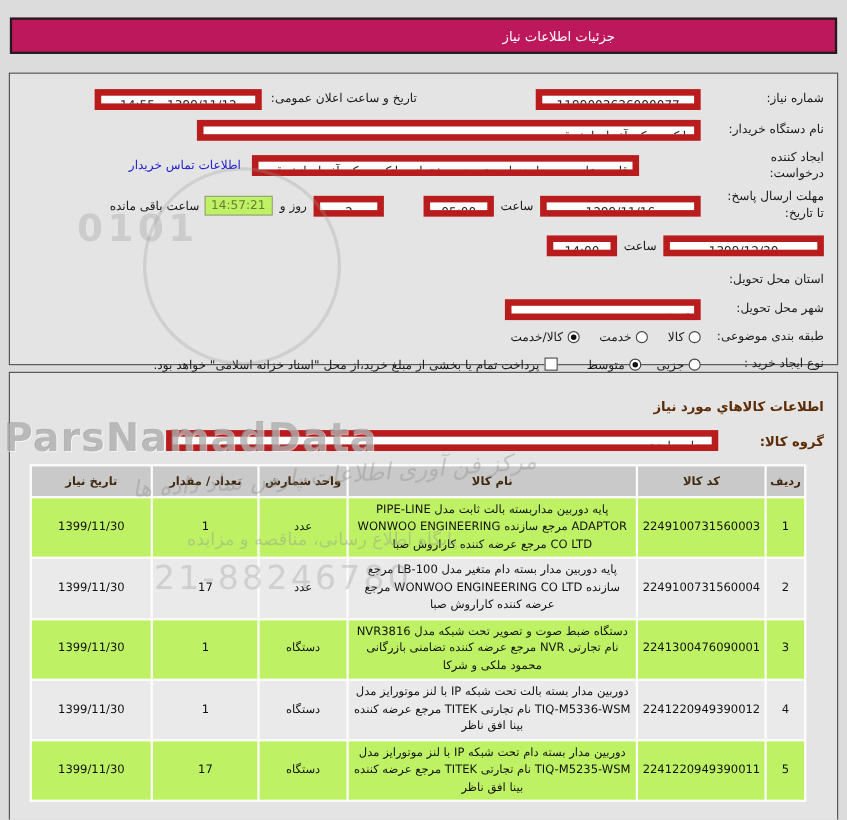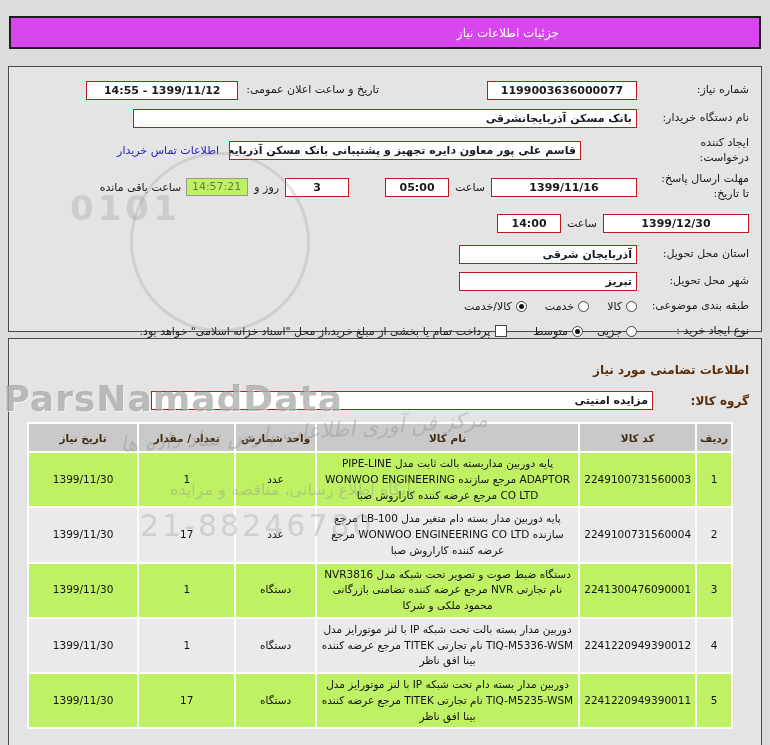--- a/index.html
+++ b/index.html
@@ -9,43 +9,43 @@
     font-family: "DejaVu Sans", sans-serif;
     font-size: 11px;
     color: #1a1a1a;
     position: relative;
     direction: rtl;
   }
 
   
   .titlebar {
     position: absolute; top: 16px; right: 9px; left: 9px; height: 33px;
-    background: #d946ef; border: 2px solid #1d1d1d;
+    background: #be185d; border: 2px solid #1d1d1d;
   }
   .titlebar span {
     position: absolute; top: 8px; right: 200px;
     color: #ffffff; font-size: 12px;
   }
 
   
   .panel {
     position: absolute; right: 8px; left: 8px;
     background: #e4e4e4; border: 1px solid #4a4a4a;
   }
   .panel1 { top: 66px; height: 266px; padding: 9px 12px 4px 8px; }
   .panel2 { top: 338px; height: 420px; padding: 8px 12px 4px 8px; }
 
   .frow { display: flex; align-items: center; }
   .lbl { white-space: pre-line; line-height: 1.35; }
   .lblcol { width: 112px; flex: none; }
 
   .box {
-    background: #ffffff; border: 1px solid #b91c1c;
+    background: #ffffff; border: 6px solid #b91c1c;
     height: 19px; line-height: 17px;
-    padding: 0 4px; overflow: hidden; white-space: nowrap; font-weight: bold;
+    padding: 0 4px; overflow: hidden; white-space: nowrap;
   }
   .box.center { text-align: center; }
   .ybox {
     background: #bef264; border: 1px solid #9a9a8a;
     height: 18px; line-height: 16px; padding: 0 6px;
     color: #6d7a35; text-align: center;
   }
 
   .link { color: #2222cc; cursor: pointer; }
 
@@ -142,21 +142,21 @@
     <span class="lbl lblcol">شماره نیاز:</span>
     <span class="box center" style="width:150px;">1199003636000077</span>
     <span class="gap" style="width:108px;"></span>
     <span class="lbl">تاریخ و ساعت اعلان عمومی:</span>
     <span class="gap" style="width:8px;"></span>
     <span class="box center" style="width:152px;">1399/11/12 - 14:55</span>
   </div>
 
   <div class="frow" style="height:28px;">
     <span class="lbl lblcol">نام دستگاه خریدار:</span>
-    <span class="box" style="width:504px; text-align:right;">بانک مسکن آذربایجانشرقی</span>
+    <span class="box" style="width:458px; text-align:right;">بانک مسکن آذربایجانشرقی</span>
   </div>
 
   <div class="frow" style="height:37px;">
     <span class="lbl lblcol">ایجاد کننده
 درخواست:</span>
     <span class="gap" style="width:56px;"></span>
     <span class="box" style="width:352px; text-align:right;">قاسم علی پور معاون دایره تجهیز و پشتیبانی بانک مسکن آذربایجانشرقی</span>
     <span class="gap" style="width:10px;"></span>
     <span class="link">اطلاعات تماس خریدار</span>
   </div>
@@ -182,21 +182,20 @@
   <div class="frow" style="height:36px;">
     <span class="box center" style="width:146px;">1399/12/30</span>
     <span class="gap" style="width:6px;"></span>
     <span>ساعت</span>
     <span class="gap" style="width:6px;"></span>
     <span class="box center" style="width:64px;">14:00</span>
   </div>
 
   <div class="frow" style="height:27px;">
     <span class="lbl lblcol">استان محل تحویل:</span>
-    <span class="box" style="width:178px; text-align:right;">آذربایجان شرقی</span>
   </div>
 
   <div class="frow" style="height:27px;">
     <span class="lbl lblcol">شهر محل تحویل:</span>
     <span class="box" style="width:178px; text-align:right;">تبریز</span>
   </div>
 
   <div class="frow" style="height:23px;">
     <span class="lbl lblcol">طبقه بندی موضوعی:</span>
     <span class="radio"></span>
@@ -218,21 +217,21 @@
     <span>متوسط</span>
     <span class="gap" style="width:26px;"></span>
     <span class="checkbox"></span>
     <span>پرداخت تمام یا بخشی از مبلغ خرید،از محل "اسناد خزانه اسلامی" خواهد بود.</span>
   </div>
 </div>
 
 <div class="panel panel2">
 
 
-  <div class="sect-title" style="margin-top:16px;">اطلاعات تضامنی مورد نیاز</div>
+  <div class="sect-title" style="margin-top:16px;">اطلاعات کالاهاي مورد نیاز</div>
 
   <div class="frow" style="margin-top:14px;">
     <span class="sect-title" style="width:96px; flex:none;">گروه کالا:</span>
     <span class="box" style="width:502px; text-align:right;">مزایده امنیتی</span>
   </div>
 
   <table class="goods">
     <thead>
       <tr>
         <th class="col-row">ردیف</th>

